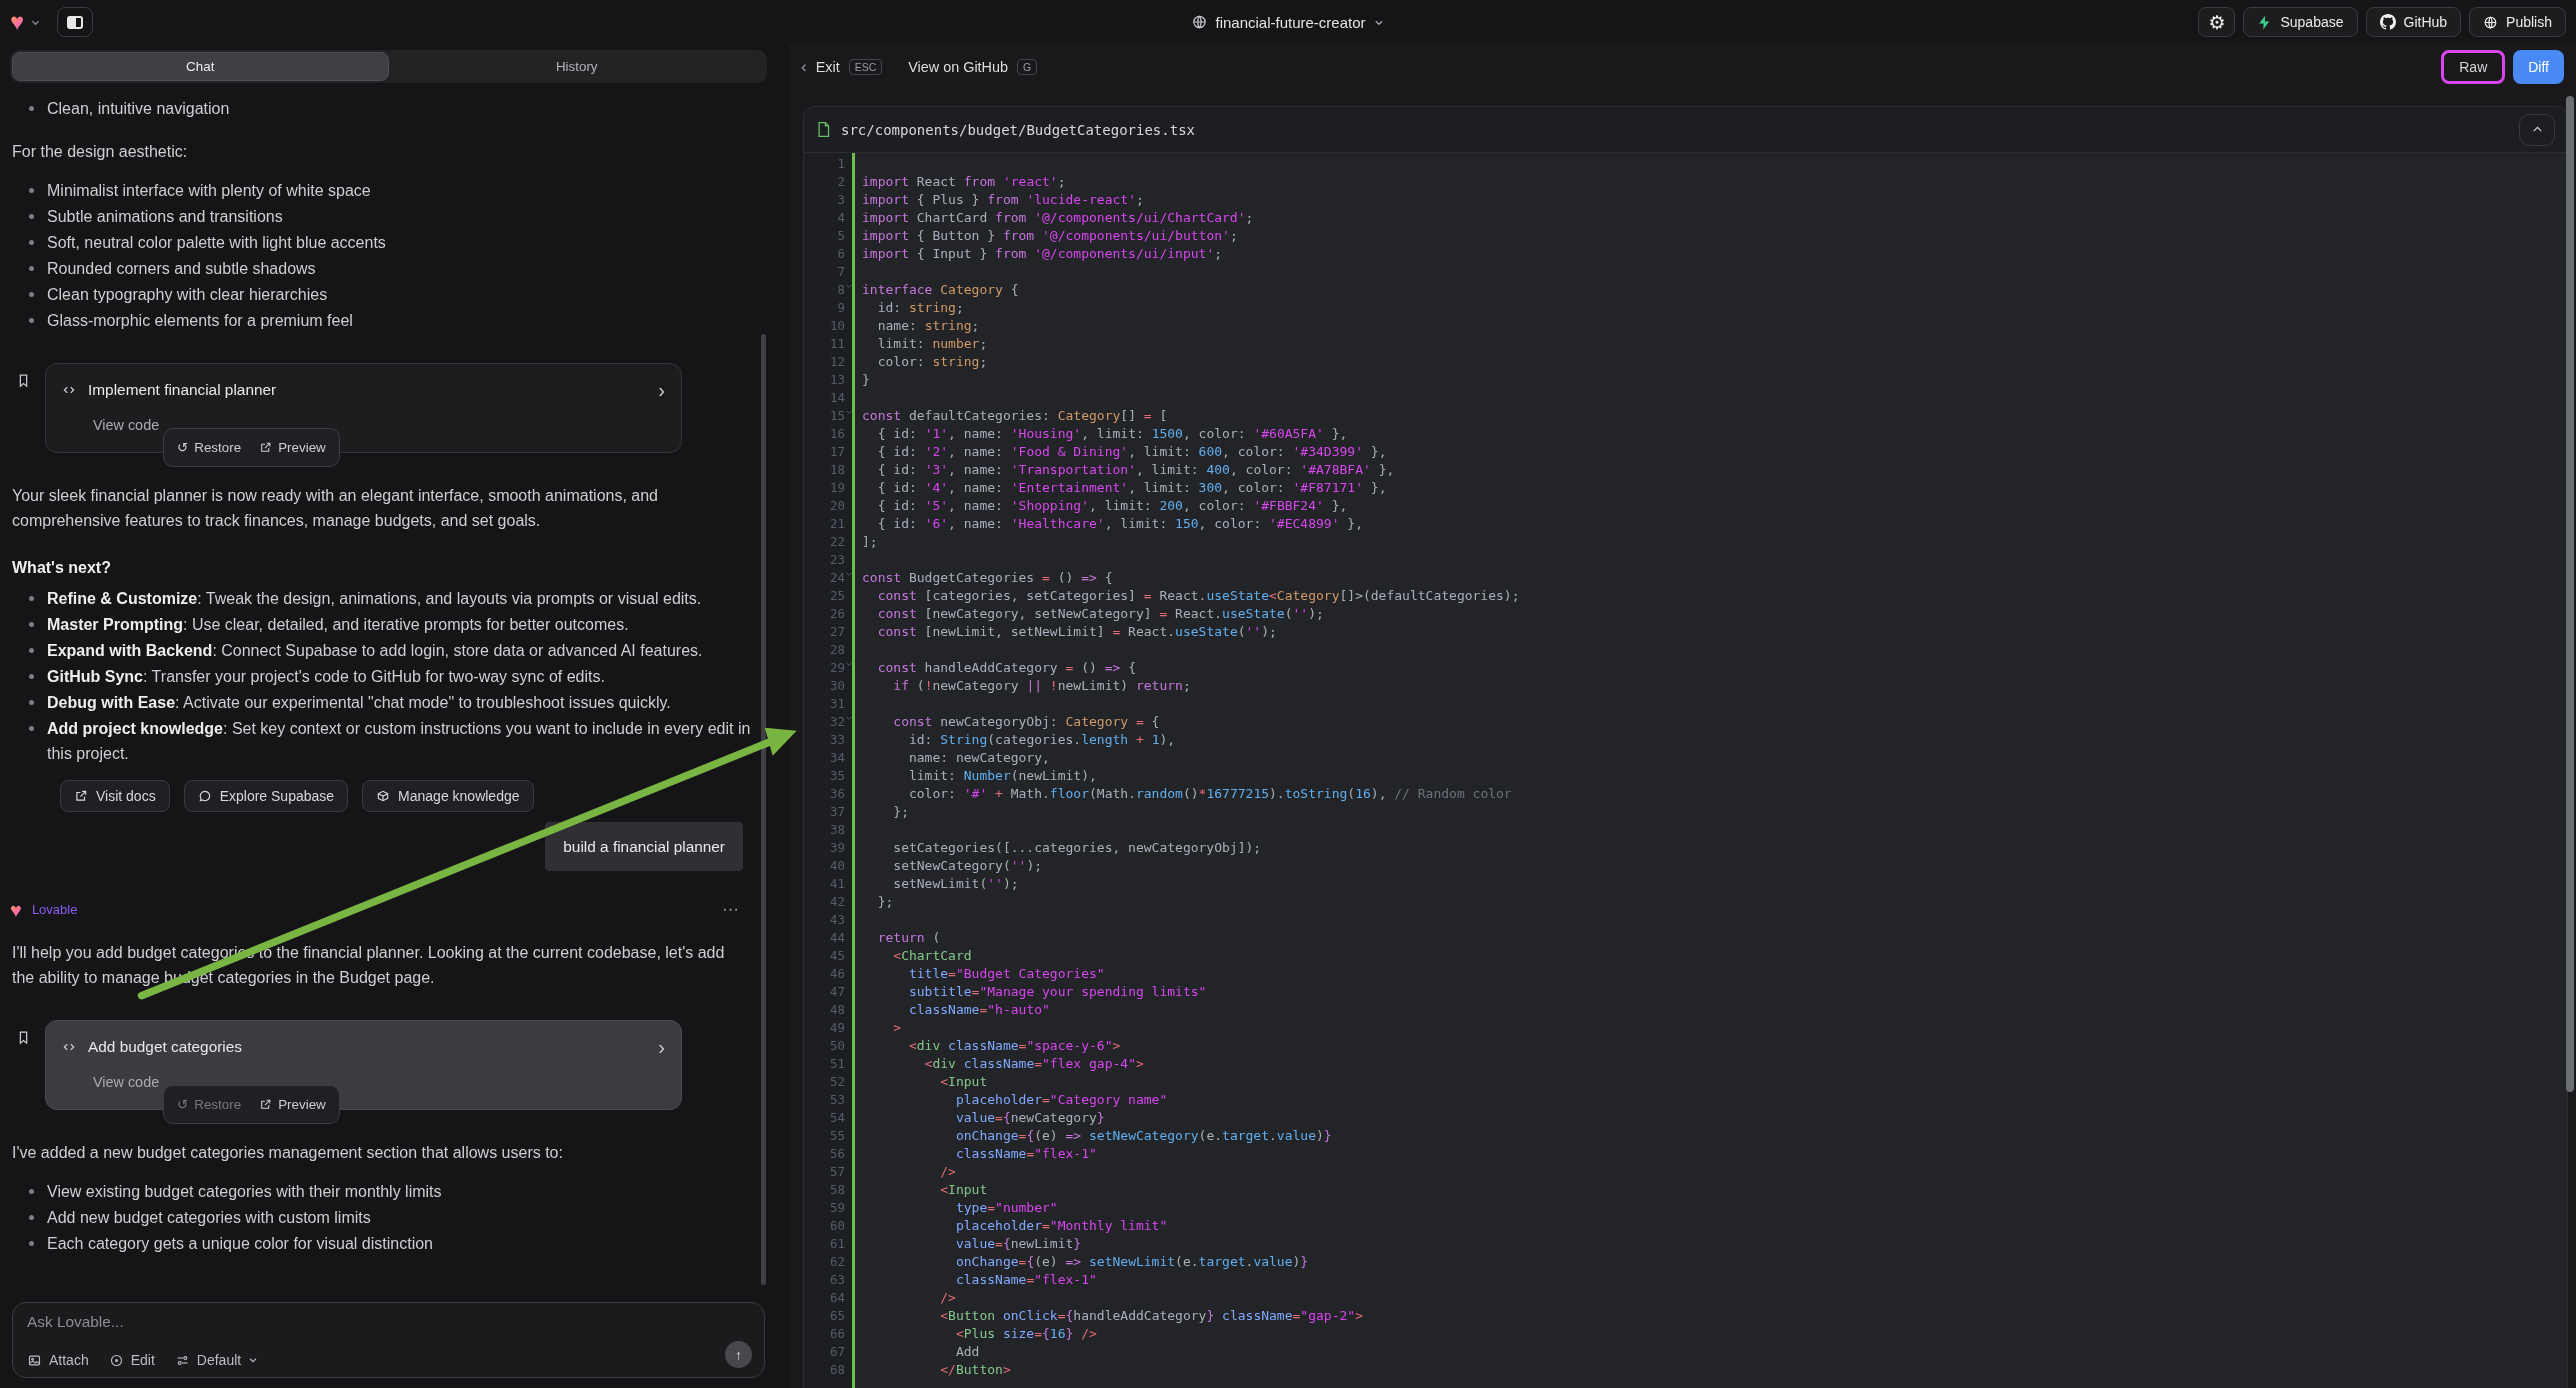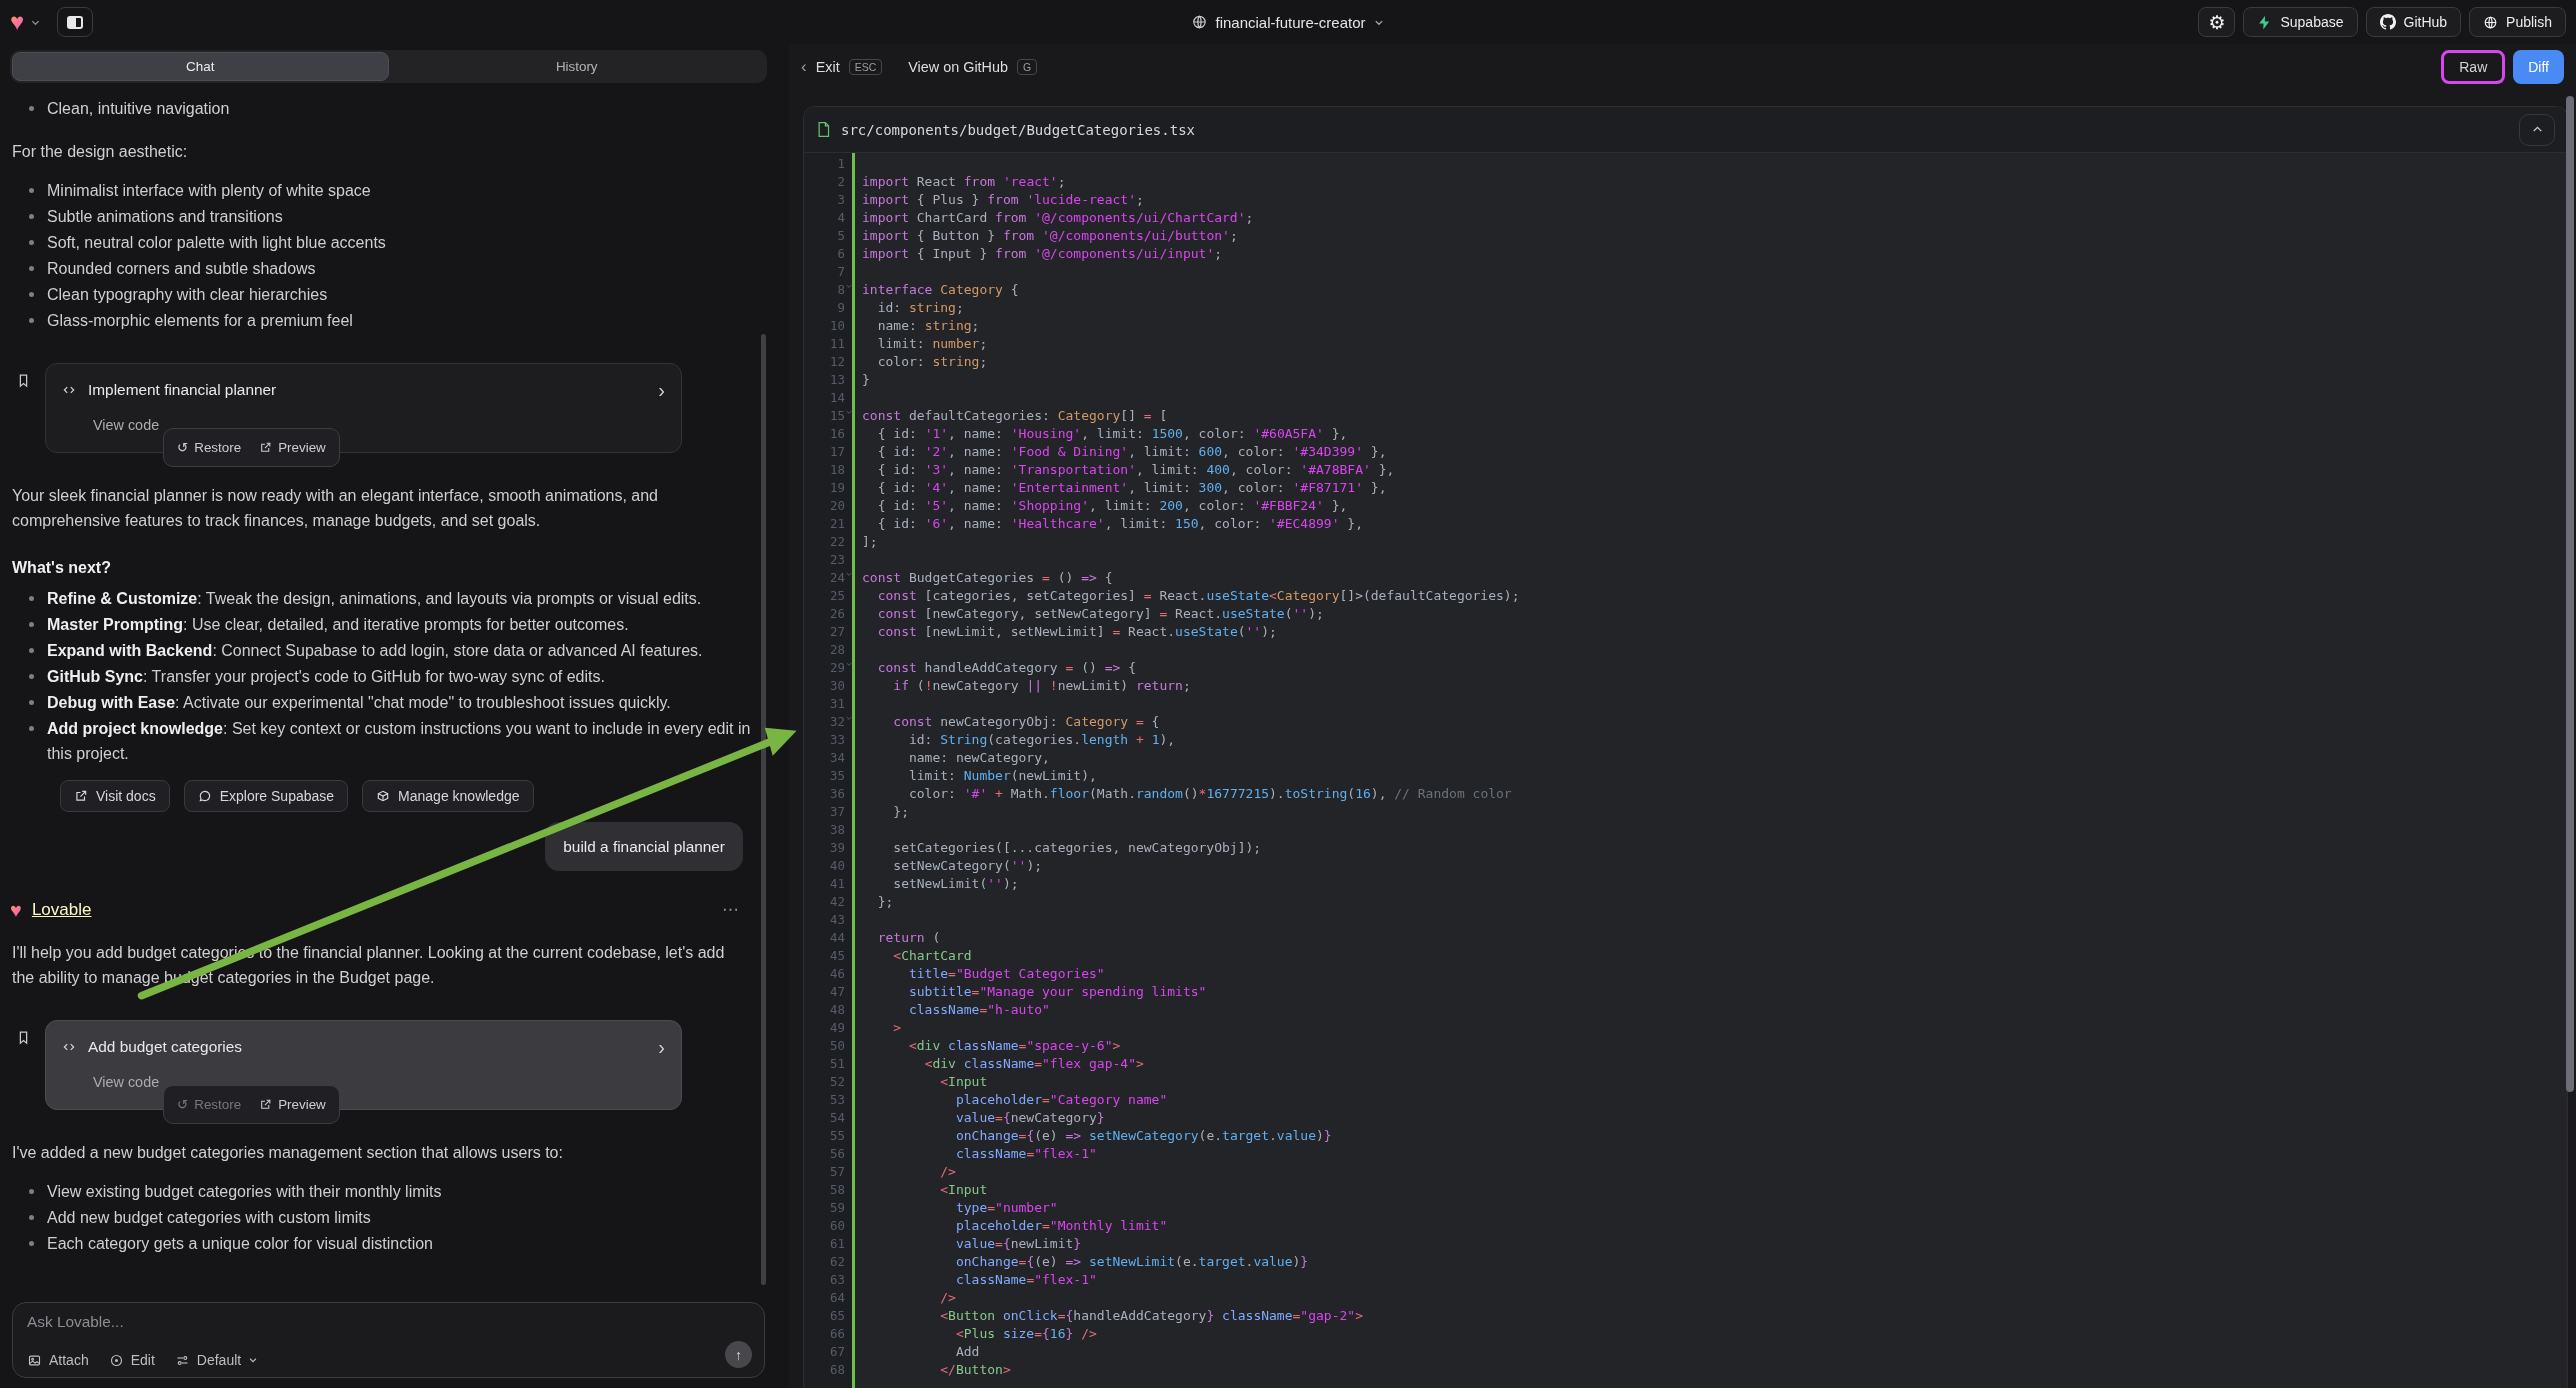--- a/index.html
+++ b/index.html
@@ -53,24 +53,24 @@
   .viewcode { margin:11px 0 0 31px; color:#ababb0; font-size:14.4px; cursor:pointer; }
   .pill { position:absolute; left:117px; bottom:-15px; display:flex; align-items:center; gap:18px;
     background:#202024; border:1px solid #3c3c41; border-radius:10px; padding:6px 13px;
     font-size:13.4px; color:#cjcjc; color:#cdcdd1; }
   .pill .pi { display:flex; align-items:center; gap:6px; cursor:pointer; }
   .pill .dim { color:#77777c; }
   .btnrow { display:flex; gap:14px; margin:14px 0 0 2px;padding-left:48px; }
   .btnrow button { display:flex; align-items:center; gap:8px; background:#202024; border:1px solid #39393e;
     border-radius:8px; padding:7px 13px; color:#d8d8db; font-size:14px; font-family:inherit; cursor:pointer; }
   .user-row { display:flex; justify-content:flex-end; margin:10px 0 0; padding-right:10px; }
-  .bubble { background:#2f2f34; border-radius:14px; padding:12px 18px; font-size:15.4px; color:#eaeaec; }
+  .bubble { background:#2f2f34; border-radius:4px; padding:12px 18px; font-size:15.4px; color:#eaeaec; }
   .asst-row { display:flex; align-items:center; gap:10px; margin:26px 0 0; }
   .asst-row .heart { font-size:20px; }
-  .asst-name { color:#fef9c3; font-size:17px;text-decoration:underline; }
+  .asst-name { color:#8b5cf6; font-size:13px; }
   .asst-menu { margin-left:auto; margin-right:14px; color:#97979c; font-size:17px; cursor:pointer; }
   #chat-scrollbar { position:absolute; left:761px; top:290px; width:5px; height:951px;
     background:#3f3f44; border-radius:3px; }
 
   
   #prompt { position:absolute; left:12px; right:24px; bottom:10px; height:76px; background:#1b1b1e;
     border:1px solid #3b3b40; border-radius:14px; padding:10px 14px; }
   #prompt textarea { width:80%; background:transparent; border:none; outline:none; resize:none;
     color:#e8e8ea; font-size:15.4px; font-family:inherit; }
   #prompt textarea::placeholder { color:#8d8d93; }

